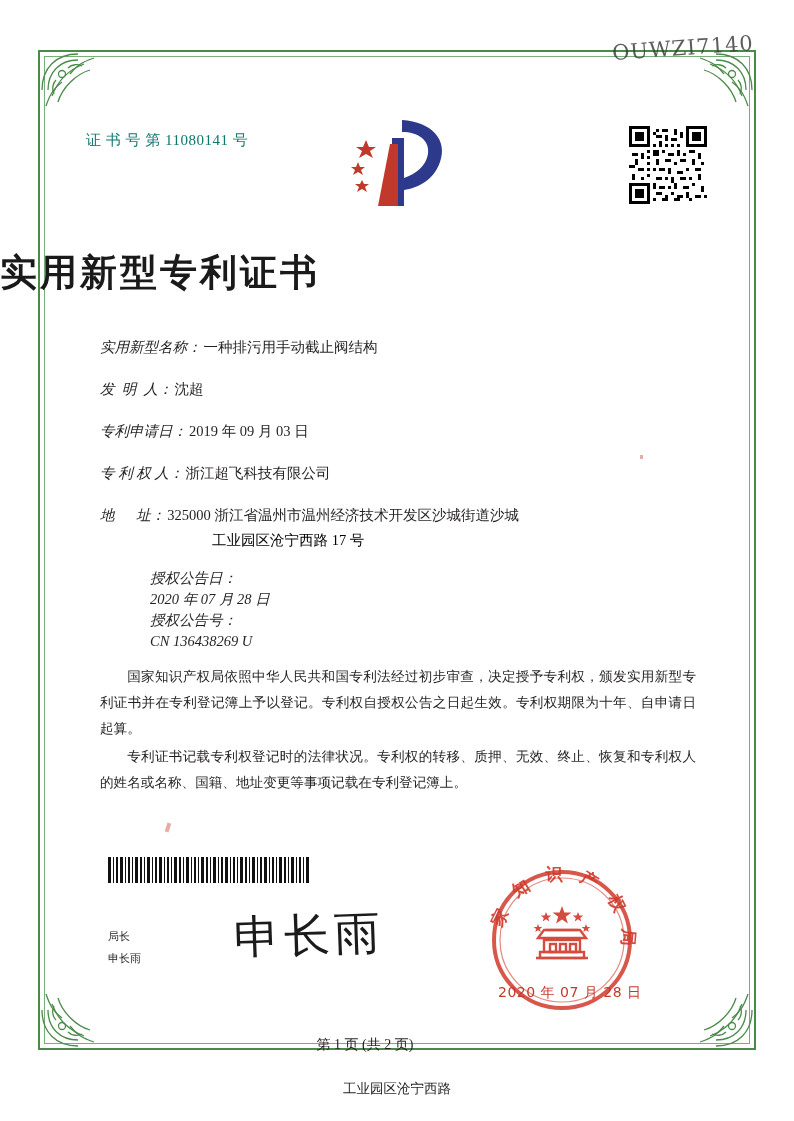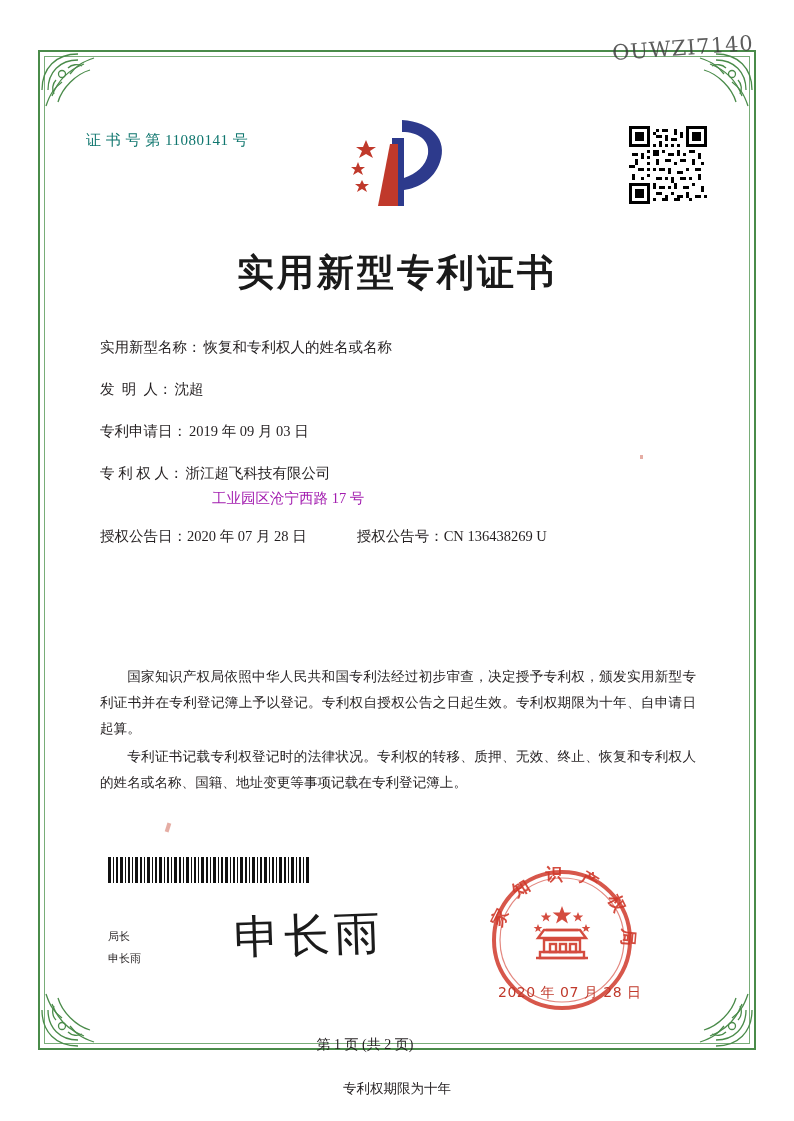--- a/index.html
+++ b/index.html
@@ -79,21 +79,21 @@
     position: absolute;
     left: 629px; top: 126px;
     width: 78px; height: 78px;
   }
 
   
   .main-title {
     position: absolute;
     left: 0; top: 248px;
     width: 794px;
-    text-align: center;
+    text-align: left;
     font-family: "DejaVu Sans", sans-serif;
     font-weight: bold;
     font-size: 37px;
     letter-spacing: 3px;
     color: #1a1a1a;
   }
 
   
   .fields {
     position: absolute;
@@ -104,34 +104,36 @@
   }
   .frow {
     display: flex;
     align-items: baseline;
     margin-bottom: 21px;
     line-height: 1.45;
   }
   .flabel {
     white-space: pre;
     flex: 0 0 auto;
+    font-style: italic;
   }
   .fvalue {
     flex: 1 1 auto;
     padding-left: 2px;
   }
   .fvalue-2ndline {
     padding-left: 112px;
     margin-top: -16px;
     margin-bottom: 18px;
     font-size: 14.5px;
-    color: #a21caf;
+    color: #000000;
   }
   .frow.pub {
     margin-bottom: 4px;
+    flex-direction: column;
   }
   .pub-right {
     margin-left: 50px;
     white-space: pre;
     text-align: right;
   }
 
   
   .body-text {
     position: absolute;
@@ -392,33 +394,37 @@
         <rect x="25" y="23" width="1" height="1"></rect>
       </g>
     </svg>
   </div>
 
   <div class="main-title">实用新型专利证书</div>
 
   <div class="fields">
     <div class="frow">
       <span class="flabel">实用新型名称：</span>
-      <span class="fvalue">恢复和专利权人的姓名或名称</span>
+      <span class="fvalue">一种排污用手动截止阀结构</span>
     </div>
     <div class="frow">
       <span class="flabel">发  明  人：</span>
       <span class="fvalue">沈超</span>
     </div>
     <div class="frow">
       <span class="flabel">专利申请日：</span>
       <span class="fvalue">2019 年 09 月 03 日</span>
     </div>
     <div class="frow">
       <span class="flabel">专 利 权 人：</span>
       <span class="fvalue">浙江超飞科技有限公司</span>
+    </div>
+    <div class="frow">
+      <span class="flabel">地      址：</span>
+      <span class="fvalue">325000 浙江省温州市温州经济技术开发区沙城街道沙城</span>
     </div>
     <div class="fvalue-2ndline">工业园区沧宁西路 17 号</div>
     <div class="frow pub">
       <span class="flabel">授权公告日：</span>
       <span class="flabel">2020 年 07 月 28 日</span>
       <span class="flabel pub-right">授权公告号：</span>
       <span class="flabel">CN 136438269 U</span>
     </div>
   </div>
 
@@ -521,15 +527,15 @@
         <polygon points="64,52 65.4,55.6 69.2,55.6 66.2,57.9 67.3,61.6 64,59.3 60.7,61.6 61.8,57.9 58.8,55.6 62.6,55.6"></polygon>
         <polygon points="96,52 97.4,55.6 101.2,55.6 98.2,57.9 99.3,61.6 96,59.3 92.7,61.6 93.8,57.9 90.8,55.6 94.6,55.6"></polygon>
         <polygon points="56,64 57.2,67 60.4,67 57.8,69 58.8,72.1 56,70.2 53.2,72.1 54.2,69 51.6,67 54.8,67"></polygon>
         <polygon points="104,64 105.2,67 108.4,67 105.8,69 106.8,72.1 104,70.2 101.2,72.1 102.2,69 99.6,67 102.8,67"></polygon>
       </g>
     </svg>
   </div>
   <div class="seal-date">2020 年 07 月 28 日</div>
 
   <div class="page-num">第 1 页 (共 2 页)</div>
-  <div class="footer-note">专利权期限为十年</div>
+  <div class="footer-note">工业园区沧宁西路</div>
 
 </div>
 
 </body></html>

